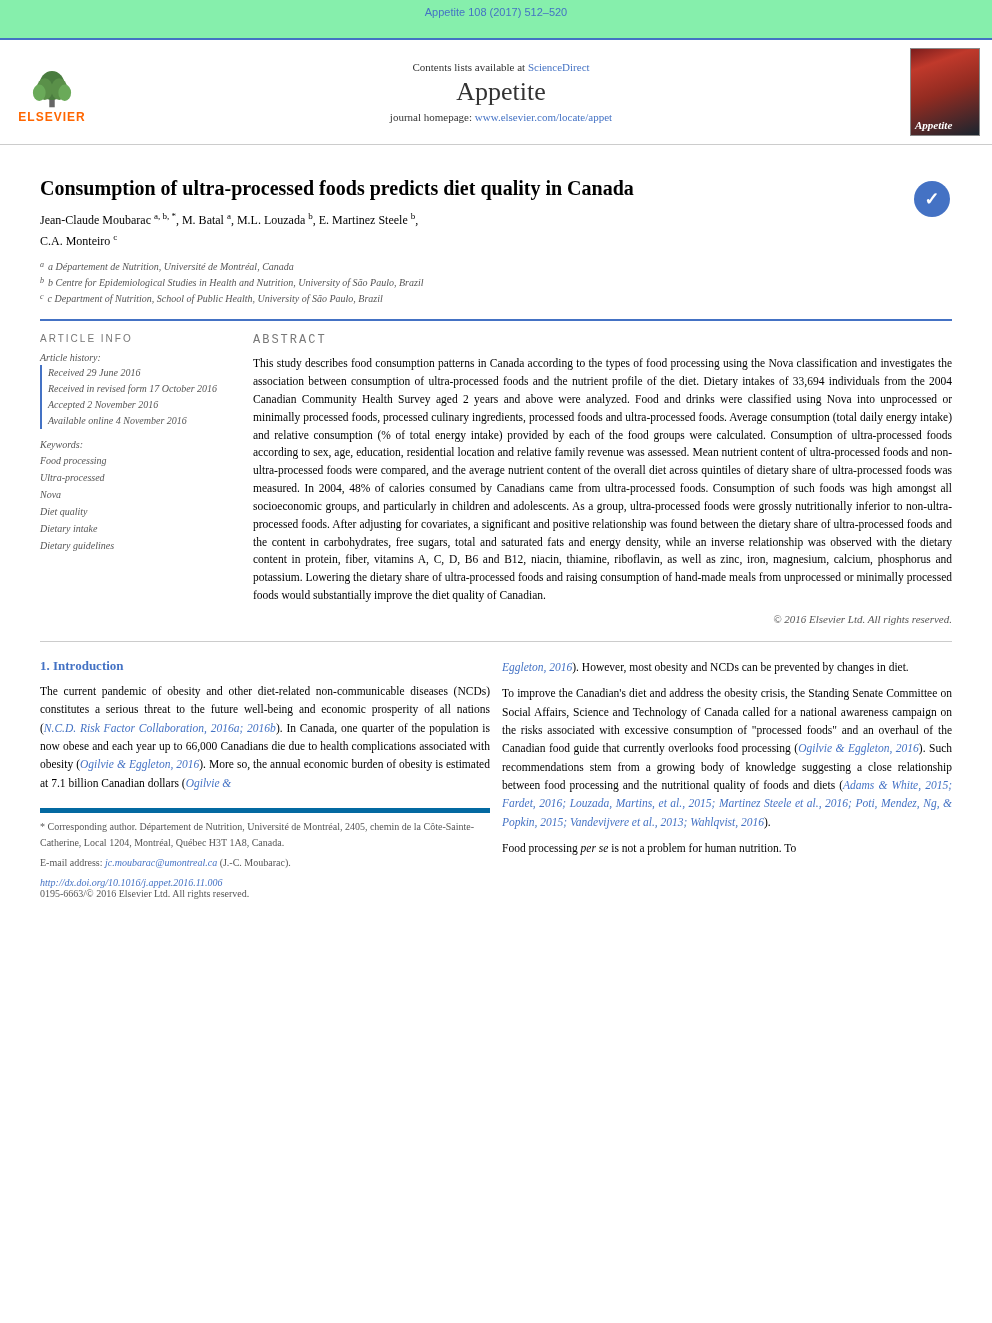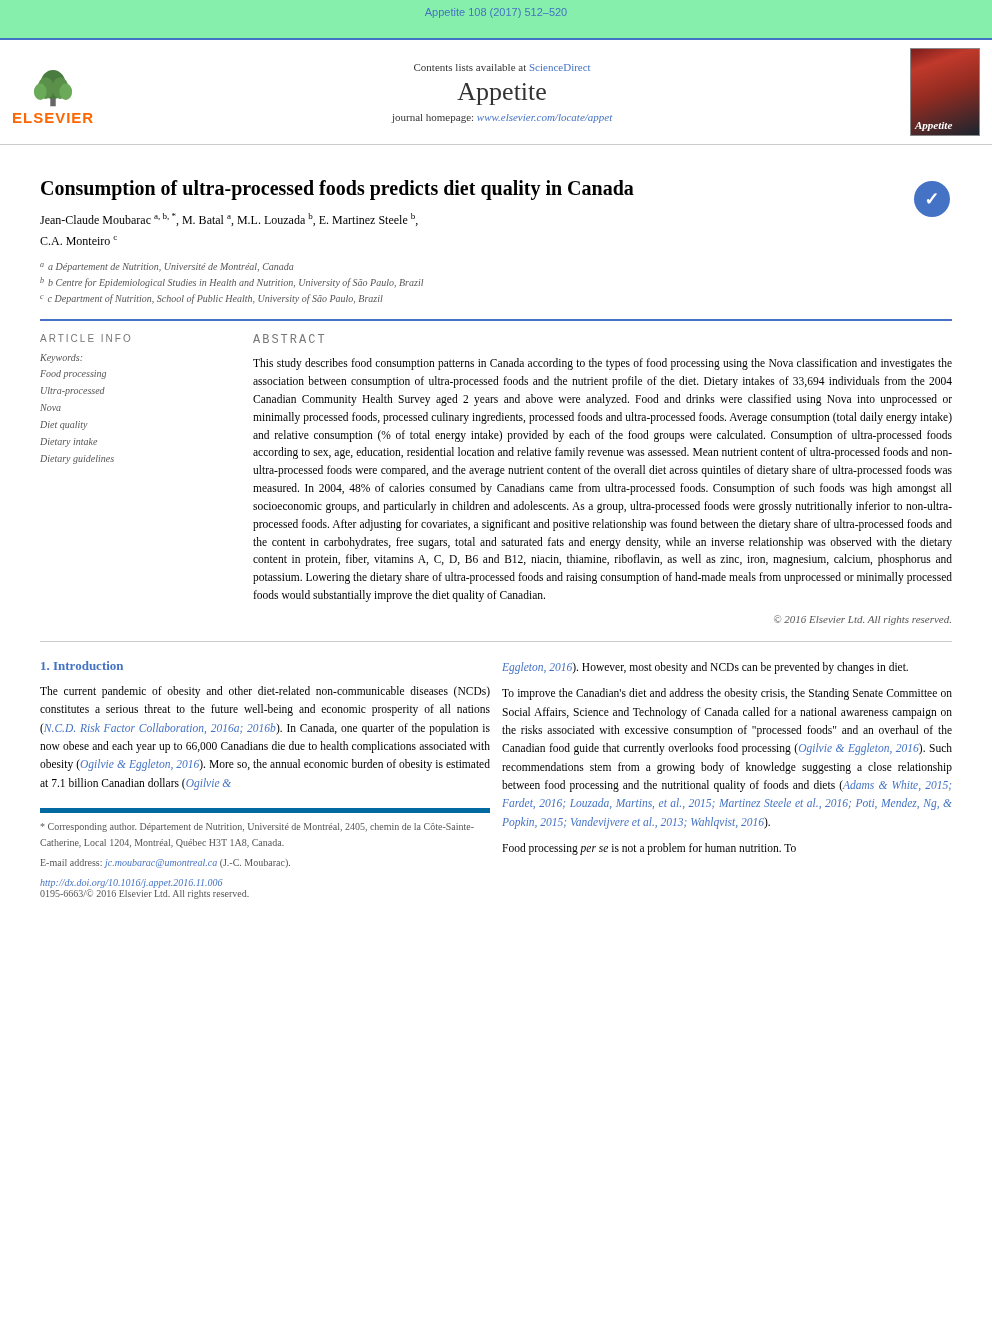--- a/index.html
+++ b/index.html
@@ -31,21 +31,21 @@
       flex-direction: column;
       align-items: center;
       min-width: 80px;
     }
     .elsevier-tree {
       width: 60px;
       height: 50px;
     }
     .elsevier-text {
       font-family: Arial, sans-serif;
-      font-size: 15px;
+      font-size: 12px;
       font-weight: bold;
       color: #ff6600;
       letter-spacing: 1px;
     }
     .journal-center {
       flex: 1;
       text-align: center;
     }
     .sciencedirect-line {
       font-size: 11px;
@@ -62,21 +62,20 @@
       color: #333;
       margin-bottom: 4px;
     }
     .homepage-line {
       font-size: 11px;
       color: #333;
     }
     .homepage-link {
       color: #4472c4;
       text-decoration: none;
-      font-style: italic;
     }
     .main-content {
       padding: 16px 40px 0 40px;
     }
     .article-title {
       font-size: 20px;
       font-weight: bold;
       color: #000;
       line-height: 1.3;
     }
@@ -348,20 +347,29 @@
       <span>c Department of Nutrition, School of Public Health, University of São Paulo, Brazil</span>
     </div>
   </div>
 
   <div class="section-divider"></div>
 
   <div class="two-col">
 
     <div class="article-info">
       <h3>ARTICLE INFO</h3>
+      <div class="info-section">
+        <div class="info-label">Article history:</div>
+        <div class="info-dates">
+          <div>Received 29 June 2016</div>
+          <div>Received in revised form 17 October 2016</div>
+          <div>Accepted 2 November 2016</div>
+          <div>Available online 4 November 2016</div>
+        </div>
+      </div>
       <div class="info-section">
         <div class="keywords-label">Keywords:</div>
         <div class="keywords-list">
           <div>Food processing</div>
           <div>Ultra-processed</div>
           <div>Nova</div>
           <div>Diet quality</div>
           <div>Dietary intake</div>
           <div>Dietary guidelines</div>
         </div>

